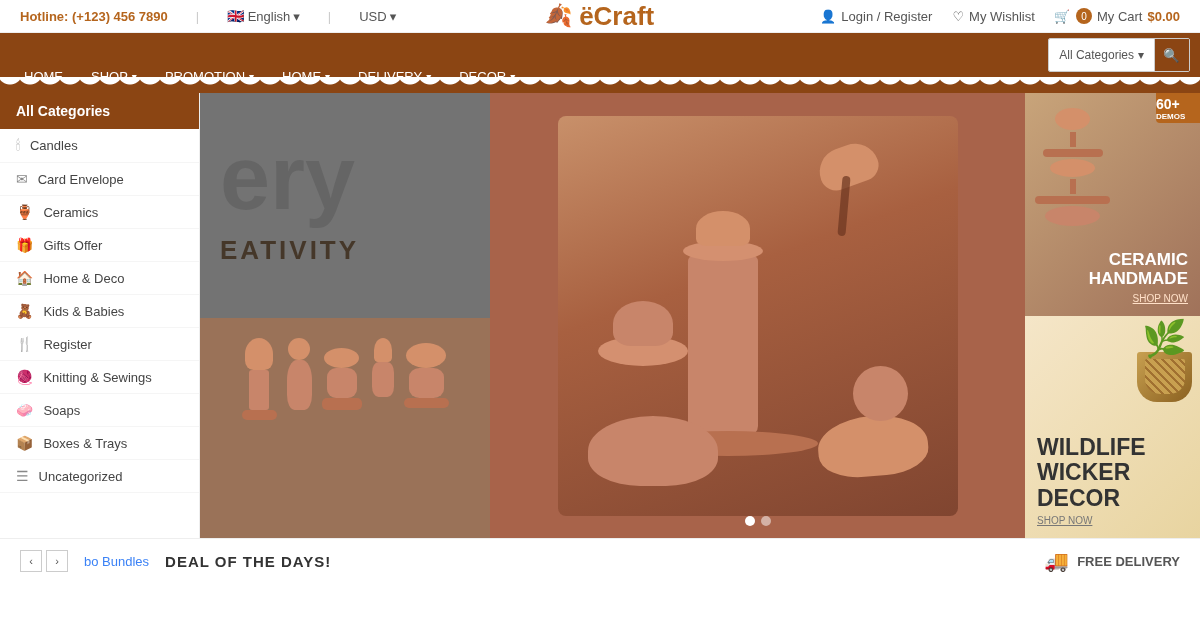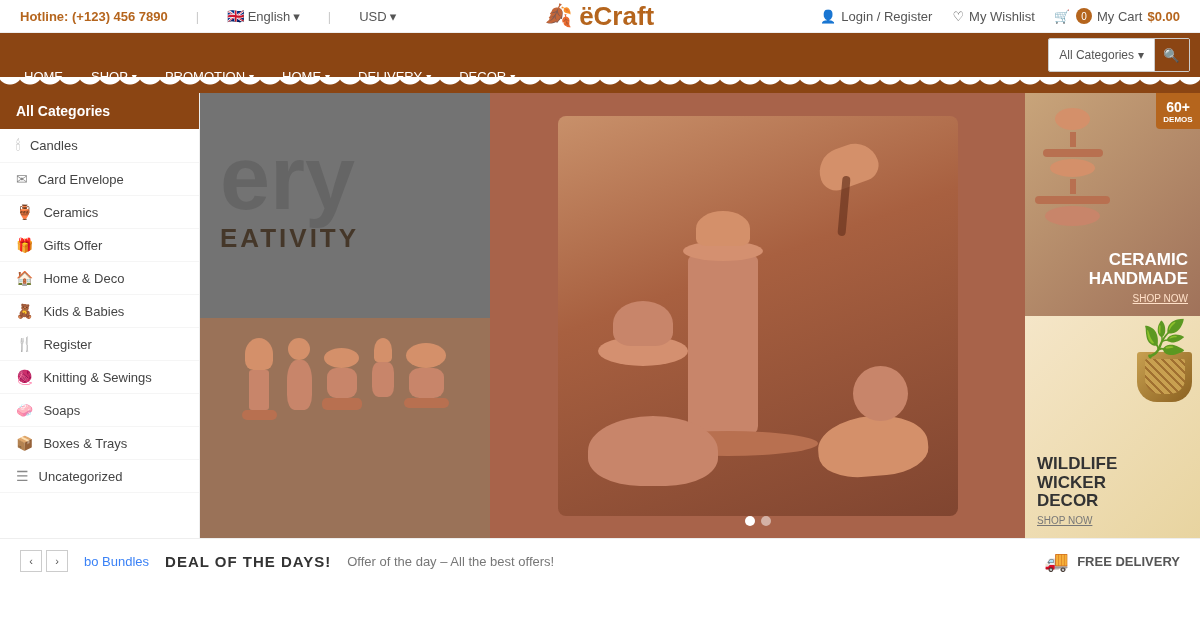--- a/index.html
+++ b/index.html
@@ -60,21 +60,21 @@
 
     .slider-dots { position: absolute; bottom: 12px; left: 50%; transform: translateX(-50%); display: flex; gap: 6px; }
     .dot { width: 10px; height: 10px; border-radius: 50%; background: rgba(255,255,255,0.5); cursor: pointer; }
     .dot.active { background: #fff; }
 
     
     .right-banners { width: 175px; flex-shrink: 0; display: flex; flex-direction: column; gap: 0; }
     .banner { flex: 1; position: relative; overflow: hidden; cursor: pointer; }
     .banner-ceramic { background: linear-gradient(135deg, #c8a47a, #a0725a); display: flex; flex-direction: column; align-items: flex-end; justify-content: flex-end; padding: 12px; }
     .banner-wildlife { background: linear-gradient(135deg, #f5e6c8, #e8d4a0); display: flex; flex-direction: column; justify-content: flex-end; padding: 12px; }
-    .badge-corner { position: absolute; top: 0; right: 0; background: #b5651d; color: #fff; font-size: 9px; font-weight: bold; width: 44px; height: 36px; display: flex; flex-direction: column; align-items: center; justify-content: center; border-radius: 0 0 0 4px; }
+    .badge-corner { position: absolute; top: 0; right: 0; background: #b5651d; color: #fff; font-size: 9px; font-weight: bold; width: 44px; height: 30px; display: flex; flex-direction: column; justify-content: center; border-radius: 0 0 0 4px; }
     .badge-num { font-size: 14px; font-weight: 900; }
 
     
     .deal-bar { height: 45px; background: #fff; border-top: 1px solid #eee; display: flex; align-items: center; padding: 0 20px; gap: 16px; }
     .deal-nav-btn { width: 22px; height: 22px; border: 1px solid #ccc; background: #fff; cursor: pointer; display: flex; align-items: center; justify-content: center; font-size: 11px; color: #555; }
     .deal-right { margin-left: auto; display: flex; align-items: center; gap: 8px; }
   </style>
 </head>
 <body>
 
@@ -205,21 +205,21 @@
       <span class="sidebar-icon">☰</span>
       <span>Uncategorized</span>
     </div>
   </div>
 
   <div class="hero-area">
     <div style="width:100%;height:100%;display:flex;position:relative;">
 
       <div style="width:290px;height:100%;background:#737373;position:relative;overflow:hidden;display:flex;flex-direction:column;justify-content:flex-start;padding:30px 20px;">
         <div style="font-size:90px;font-weight:900;color:rgba(0,0,0,0.12);line-height:1;margin-top:10px;">ery</div>
-        <div style="font-size:26px;font-weight:900;color:rgba(50,30,10,0.7);letter-spacing:3px;margin-top:0px;">EATIVITY</div>
+        <div style="font-size:26px;font-weight:900;color:rgba(50,30,10,0.7);letter-spacing:3px;margin-top:12px;">EATIVITY</div>
 
         <div style="position:absolute;bottom:0;left:0;right:0;height:220px;background:#9a7258;display:flex;align-items:flex-start;justify-content:center;padding-top:20px;gap:10px;">
 
           <div style="display:flex;flex-direction:column;align-items:center;">
             <div style="width:28px;height:32px;background:#d4906a;border-radius:50% 50% 30% 30%;"></div>
             <div style="width:20px;height:40px;background:#c8856a;border-radius:3px;"></div>
             <div style="width:35px;height:10px;background:#b87050;border-radius:5px;"></div>
           </div>
           <div style="display:flex;flex-direction:column;align-items:center;">
             <div style="width:22px;height:22px;background:#d4906a;border-radius:50%;"></div>
@@ -308,33 +308,32 @@
 
       <div style="position:absolute;right:8px;top:5px;">
         <div style="position:relative;">
           <div style="font-size:36px;color:#4a8a4a;line-height:1;text-align:center;">🌿</div>
           <div style="width:55px;height:50px;background:linear-gradient(135deg,#c8a050,#8a6020);border-radius:3px 3px 20px 20px;margin-top:-5px;display:flex;align-items:center;justify-content:center;">
             <div style="width:40px;height:35px;background:repeating-linear-gradient(45deg,#a07030,#a07030 2px,#c8a050 2px,#c8a050 6px);border-radius:2px 2px 15px 15px;"></div>
           </div>
         </div>
       </div>
       <div>
-        <div style="font-size:17px;font-weight:900;color:#333;line-height:1.1;text-transform:uppercase;">WILDLIFE<br>WICKER<br>DECOR</div>
+        <div style="font-size:23px;font-weight:900;color:#333;line-height:1.1;text-transform:uppercase;">WILDLIFE<br>WICKER<br>DECOR</div>
         <div style="font-size:10px;color:#777;margin-top:4px;text-decoration:underline;">SHOP NOW</div>
       </div>
     </div>
   </div>
 
 </div>
 
 <div class="deal-bar">
   <div style="display:flex;align-items:center;gap:4px;">
     <button class="deal-nav-btn">‹</button>
     <button class="deal-nav-btn">›</button>
   </div>
   <span style="font-size:13px;color:#3b82f6;">bo Bundles</span>
   <span style="font-size:15px;font-weight:900;color:#333;letter-spacing:1px;">DEAL OF THE DAYS!</span>
-  <span style="font-size:13px;color:#777;">Offer of the day – All the best offers!</span>
   <div class="deal-right">
     <span style="font-size:20px;color:#8B4513;">🚚</span>
     <span style="font-size:13px;font-weight:bold;color:#555;">FREE DELIVERY</span>
   </div>
 </div>
 
 </body></html>

